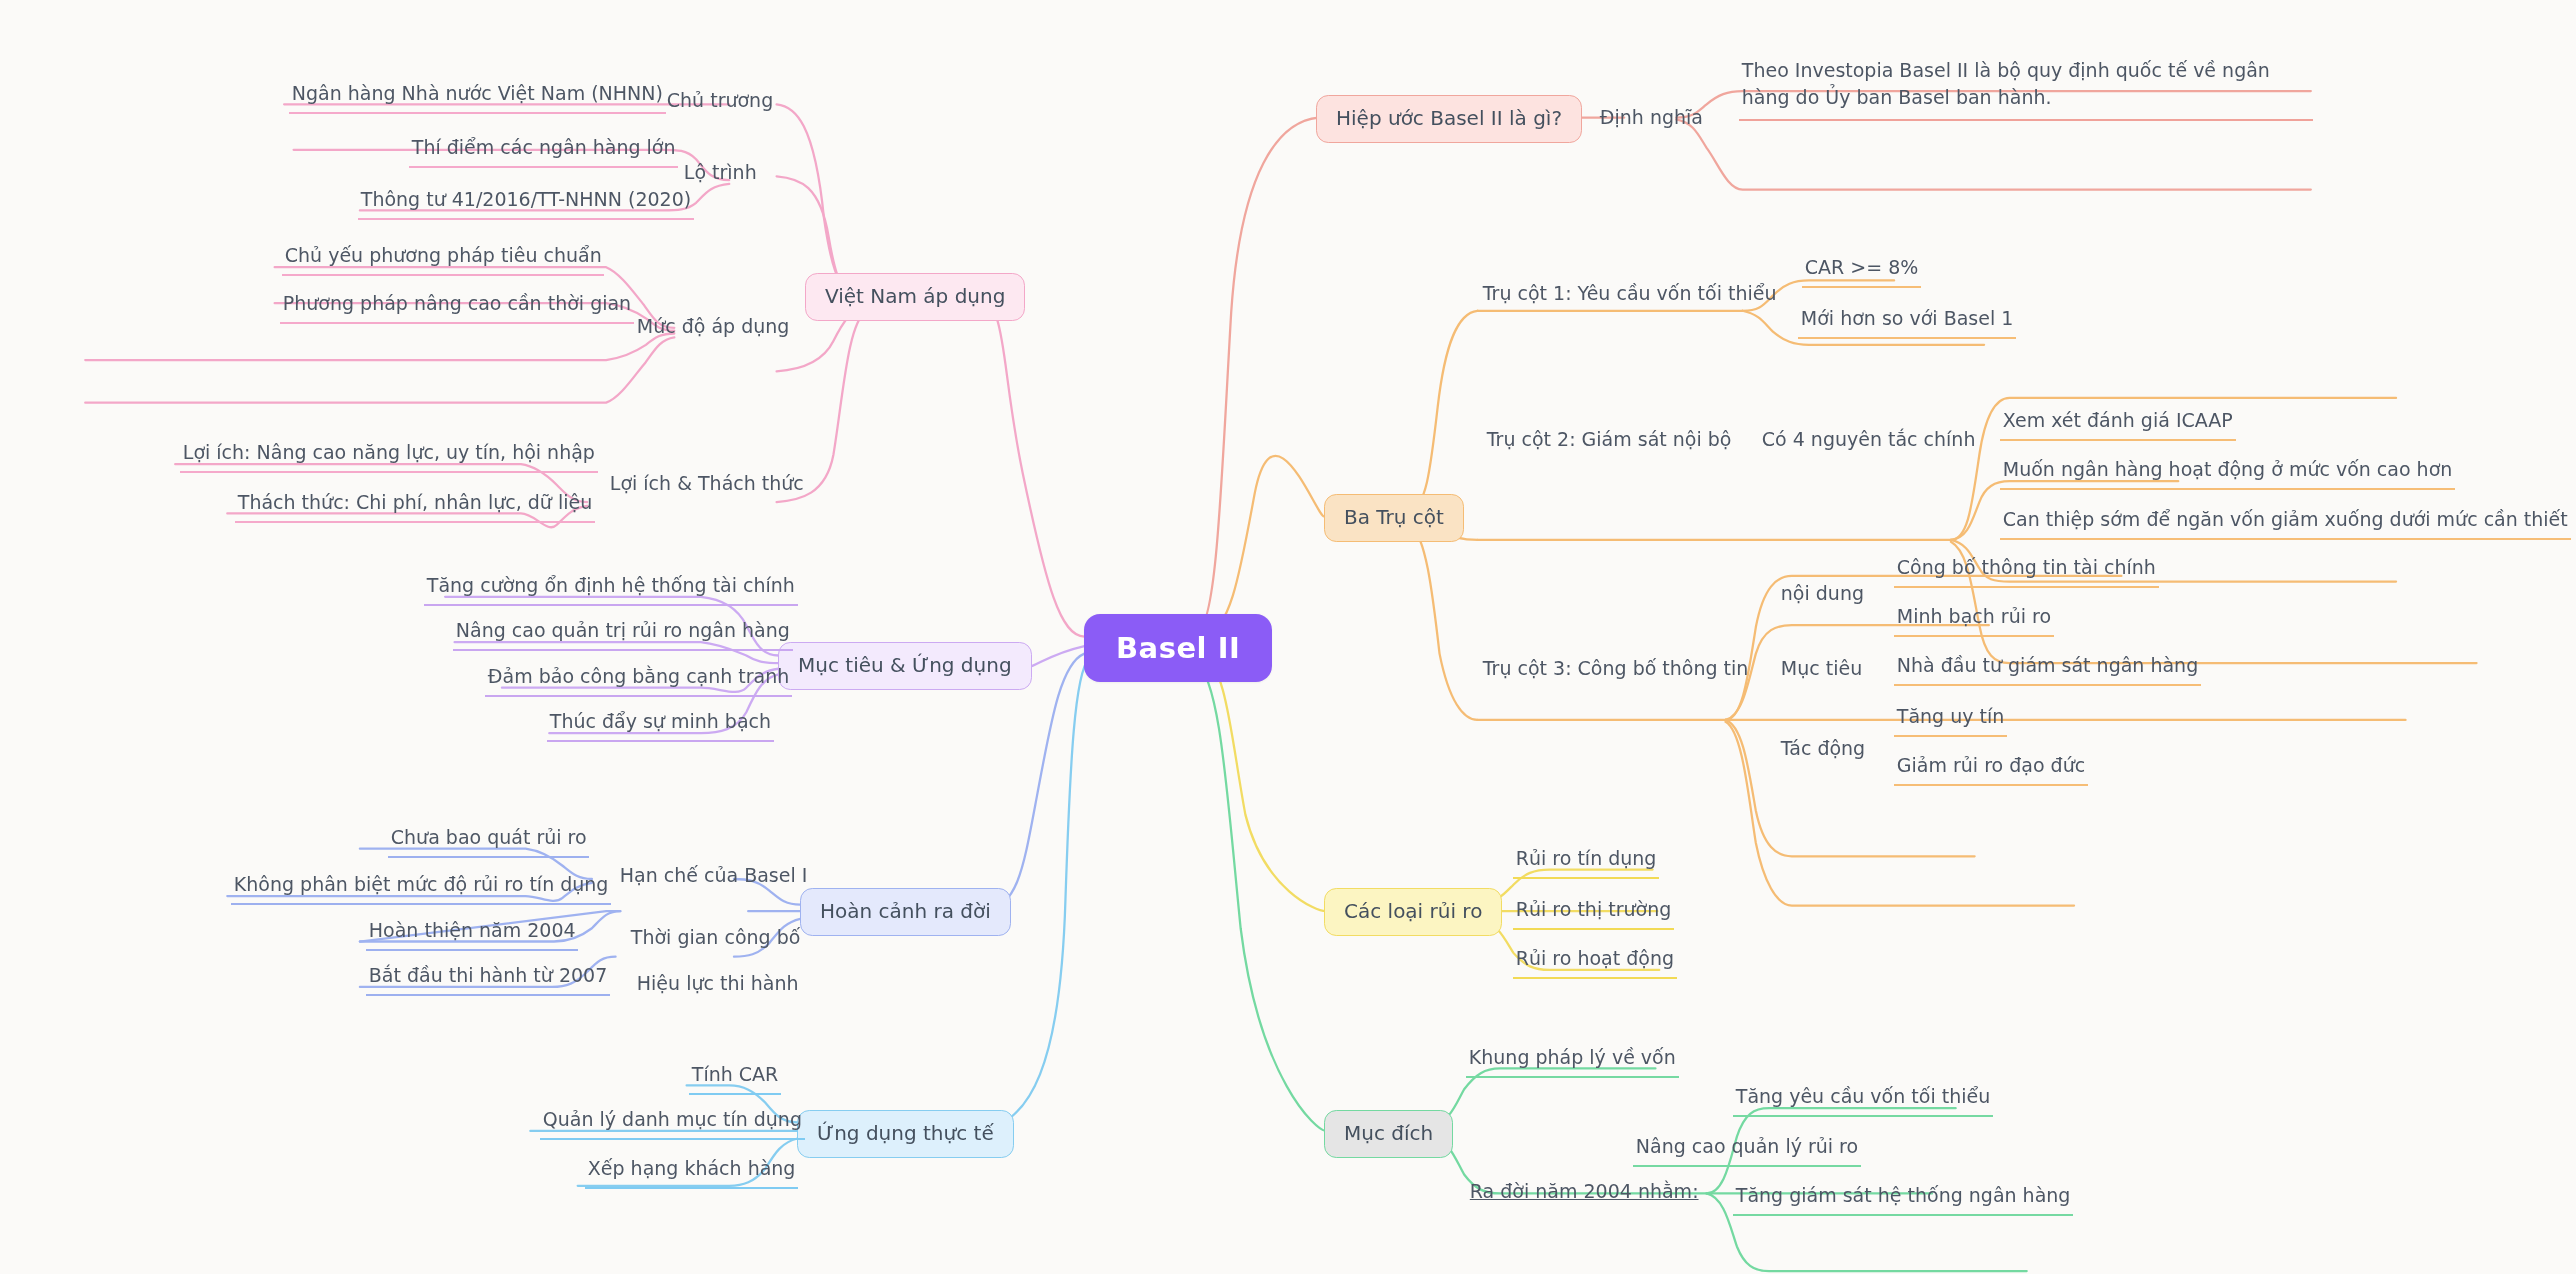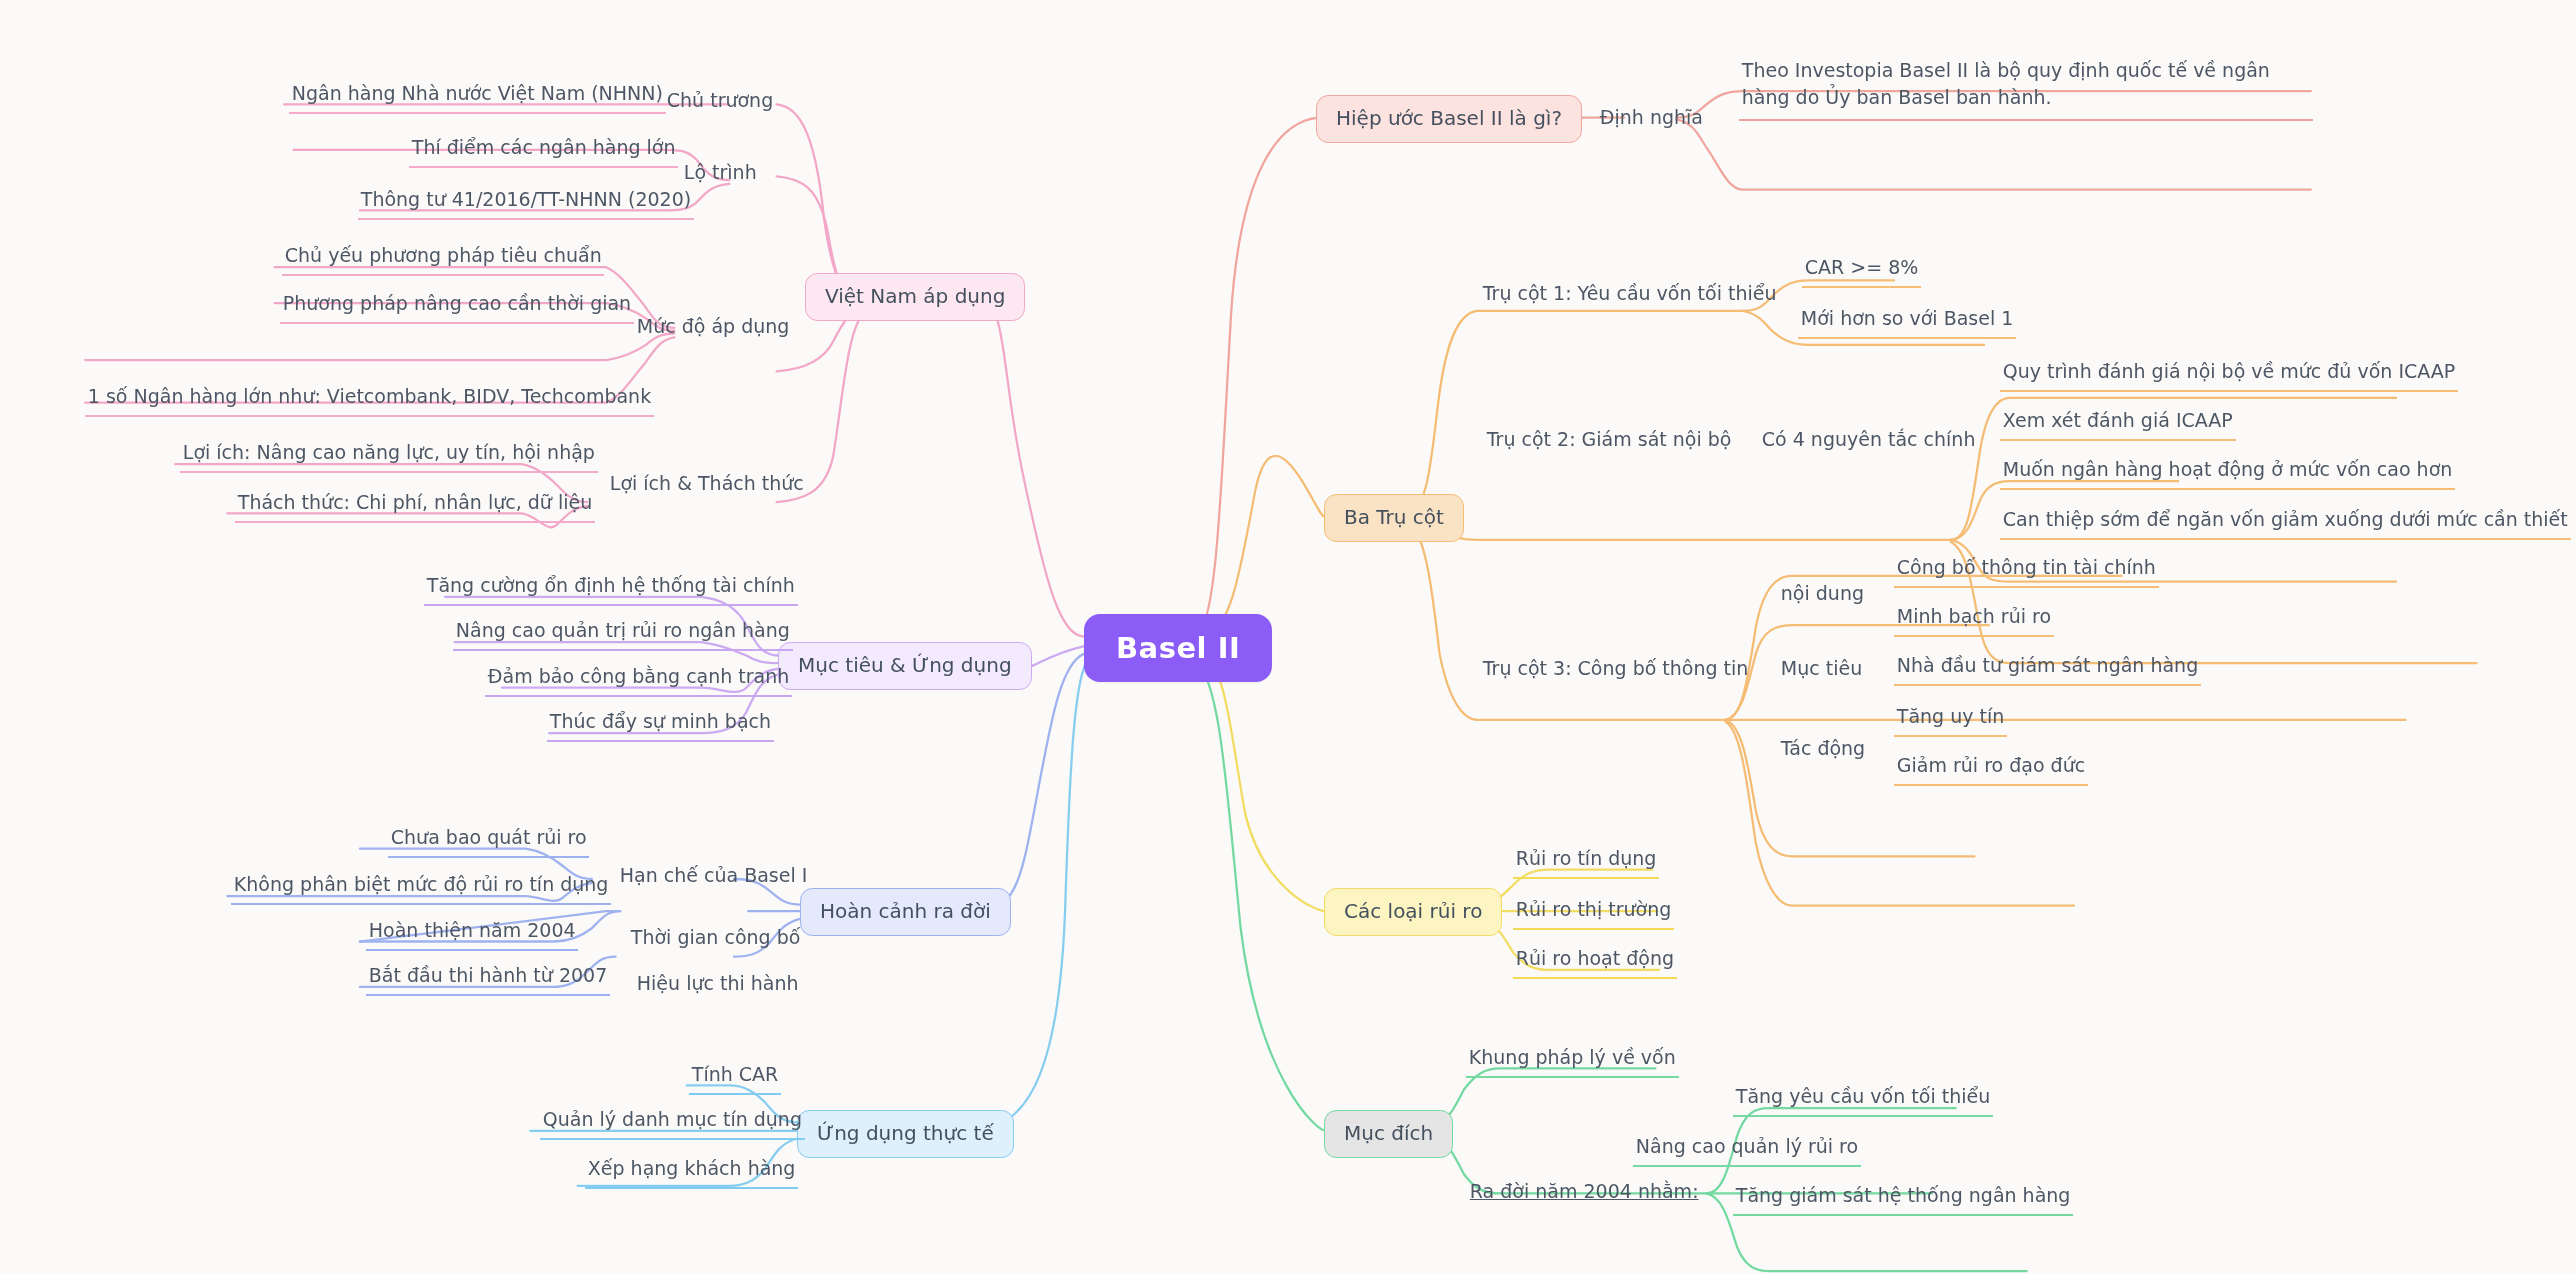--- a/index.html
+++ b/index.html
@@ -146,21 +146,20 @@
   <div class="node lbl" style="left:663px;top:87px;">Chủ trương</div>
   <div class="node leaf pink" style="left:289px;top:80px;">Ngân hàng Nhà nước Việt Nam (NHNN)</div>
 
   <div class="node lbl" style="left:680px;top:159px;">Lộ trình</div>
   <div class="node leaf pink" style="left:409px;top:134px;">Thí điểm các ngân hàng lớn</div>
   <div class="node leaf pink" style="left:358px;top:186px;">Thông tư 41/2016/TT-NHNN (2020)</div>
 
   <div class="node lbl" style="left:633px;top:313px;">Mức độ áp dụng</div>
   <div class="node leaf pink" style="left:282px;top:242px;">Chủ yếu phương pháp tiêu chuẩn</div>
   <div class="node leaf pink" style="left:280px;top:290px;">Phương pháp nâng cao cần thời gian</div>
-  <div class="node leaf pink" style="left:85px;top:383px;">1 số Ngân hàng lớn như: Vietcombank, BIDV, Techcombank</div>
 
   <div class="node lbl" style="left:606px;top:470px;">Lợi ích &amp; Thách thức</div>
   <div class="node leaf pink" style="left:180px;top:439px;">Lợi ích: Nâng cao năng lực, uy tín, hội nhập</div>
   <div class="node leaf pink" style="left:235px;top:489px;">Thách thức: Chi phí, nhân lực, dữ liệu</div>
 
   <div class="node pill purple" style="left:778px;top:642px;">Mục tiêu &amp; Ứng dụng</div>
   <div class="node leaf purple" style="left:424px;top:572px;">Tăng cường ổn định hệ thống tài chính</div>
   <div class="node leaf purple" style="left:453px;top:617px;">Nâng cao quản trị rủi ro ngân hàng</div>
   <div class="node leaf purple" style="left:485px;top:663px;">Đảm bảo công bằng cạnh tranh</div>
   <div class="node leaf purple" style="left:547px;top:708px;">Thúc đẩy sự minh bạch</div>
@@ -187,21 +186,20 @@
   <div class="node leaf red two" style="left:1739px;top:55px;width:568px;">Theo Investopia Basel II là bộ quy định quốc tế về ngân hàng do Ủy ban Basel ban hành.</div>
 
   <div class="node pill orange" style="left:1324px;top:494px;">Ba Trụ cột</div>
 
   <div class="node lbl" style="left:1479px;top:280px;">Trụ cột 1: Yêu cầu vốn tối thiểu</div>
   <div class="node leaf orange" style="left:1802px;top:254px;">CAR &gt;= 8%</div>
   <div class="node leaf orange" style="left:1798px;top:305px;">Mới hơn so với Basel 1</div>
 
   <div class="node lbl" style="left:1483px;top:426px;">Trụ cột 2: Giám sát nội bộ</div>
   <div class="node lbl" style="left:1758px;top:426px;">Có 4 nguyên tắc chính</div>
-  <div class="node leaf orange" style="left:2000px;top:358px;">Quy trình đánh giá nội bộ về mức đủ vốn ICAAP</div>
   <div class="node leaf orange" style="left:2000px;top:407px;">Xem xét đánh giá ICAAP</div>
   <div class="node leaf orange" style="left:2000px;top:456px;">Muốn ngân hàng hoạt động ở mức vốn cao hơn</div>
   <div class="node leaf orange" style="left:2000px;top:506px;">Can thiệp sớm để ngăn vốn giảm xuống dưới mức cần thiết</div>
 
   <div class="node lbl" style="left:1479px;top:655px;">Trụ cột 3: Công bố thông tin</div>
   <div class="node lbl" style="left:1777px;top:580px;">nội dung</div>
   <div class="node leaf orange" style="left:1894px;top:554px;">Công bố thông tin tài chính</div>
   <div class="node leaf orange" style="left:1894px;top:603px;">Minh bạch rủi ro</div>
   <div class="node lbl" style="left:1777px;top:655px;">Mục tiêu</div>
   <div class="node leaf orange" style="left:1894px;top:652px;">Nhà đầu tư giám sát ngân hàng</div>

